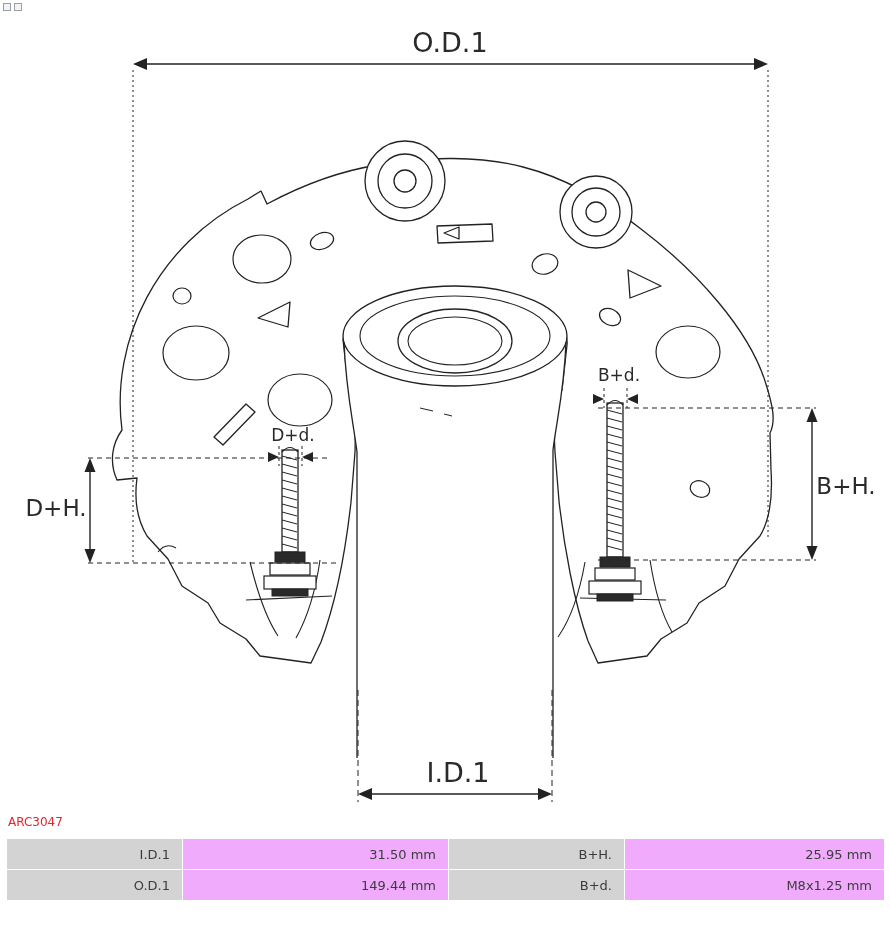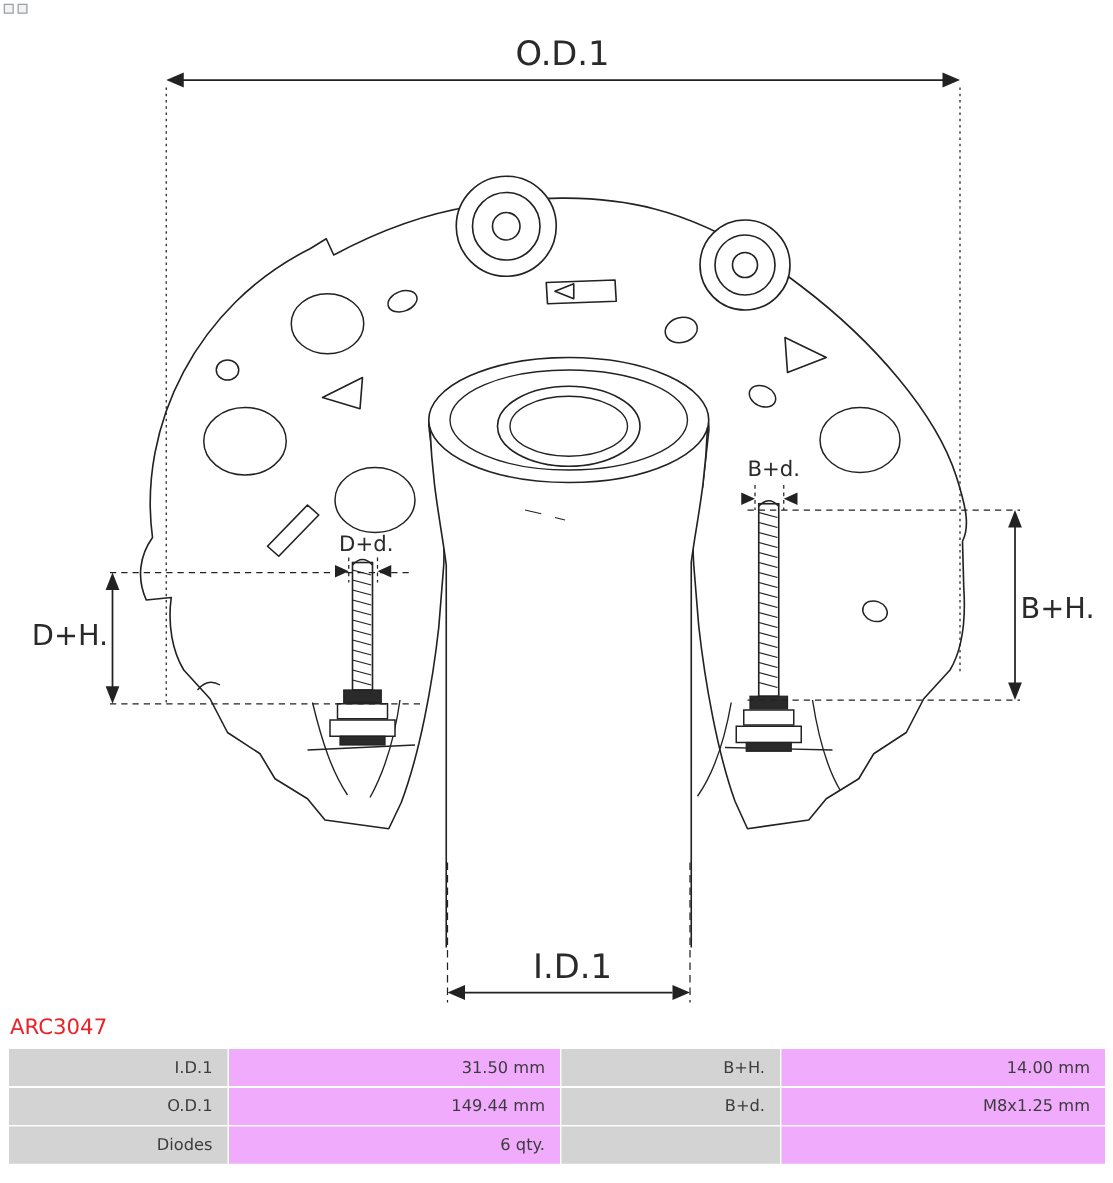--- a/index.html
+++ b/index.html
@@ -9,21 +9,21 @@
     font-family:"DejaVu Sans", sans-serif;
     position:relative; overflow:hidden;
   }
   .corner-icon { position:absolute; top:3px; left:3px; display:flex; gap:3px; }
   .corner-icon .sq { width:8px; height:8px; border:1px solid #9aa0a6; background:#f1f3f4; display:inline-block; }
   .drawing-area { position:relative; width:890px; height:810px; }
   svg { display:block; }
   svg text { font-family:"DejaVu Sans", sans-serif; fill:#2a2a2a; }
   .part-number {
     height:24px; line-height:24px; padding-left:8px;
-    font-size:17px; color:#e8232a;
+    font-size:12px; color:#e8232a;
   }
   table.specs {
     width:878px; margin:4px 6px 0 6px;
     border-collapse:collapse; font-size:13px; color:#3c3c3c;
     table-layout:fixed;
   }
   table.specs td {
     height:31px; padding:0 12px; text-align:right; vertical-align:middle;
     border:1px solid #ffffff; overflow:hidden; white-space:nowrap;
   }
@@ -231,28 +231,22 @@
     <col style="width:176px">
       <col style="width:266px">
       <col style="width:176px">
       <col style="width:260px">
   </colgroup>
   <tbody>
     <tr>
       <td class="label">I.D.1</td>
       <td class="value">31.50 mm</td>
       <td class="label">B+H.</td>
-      <td class="value">14.00 mm</td>
+      <td class="value">25.95 mm</td>
     </tr>
     <tr>
       <td class="label">O.D.1</td>
       <td class="value">149.44 mm</td>
       <td class="label">B+d.</td>
       <td class="value">M8x1.25 mm</td>
     </tr>
-    <tr>
-      <td class="label">Diodes</td>
-      <td class="value">6 qty.</td>
-      <td class="label"></td>
-      <td class="value"></td>
-    </tr>
   </tbody>
 </table>
 
 </body></html>

